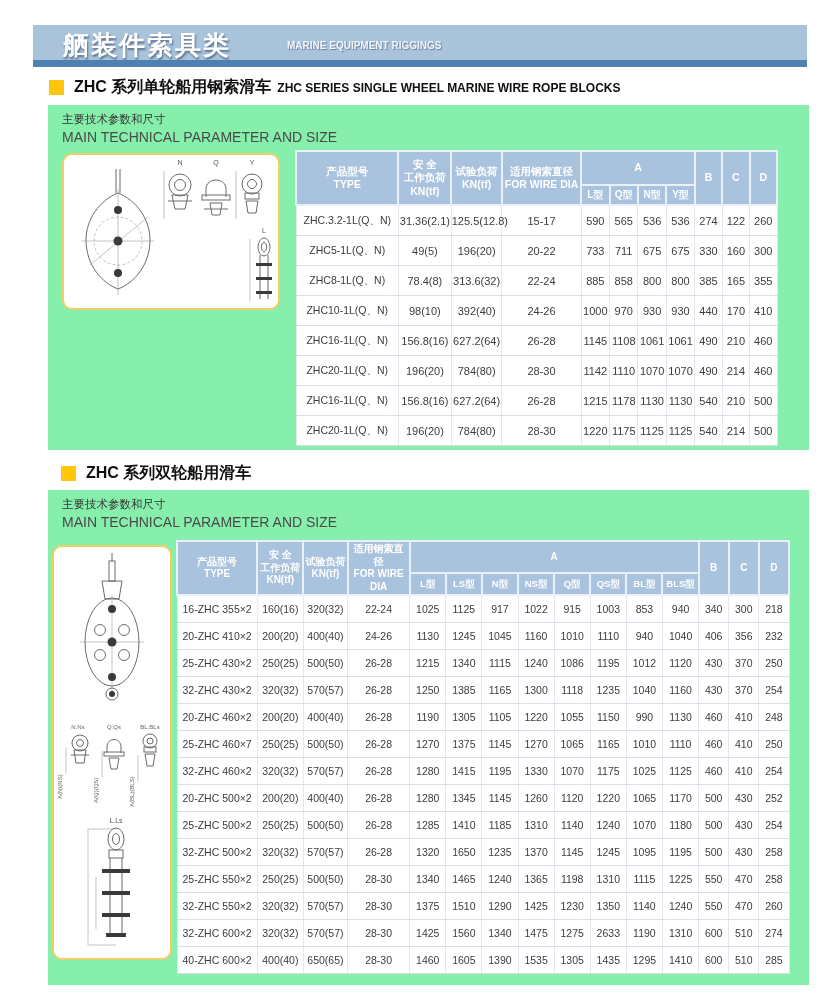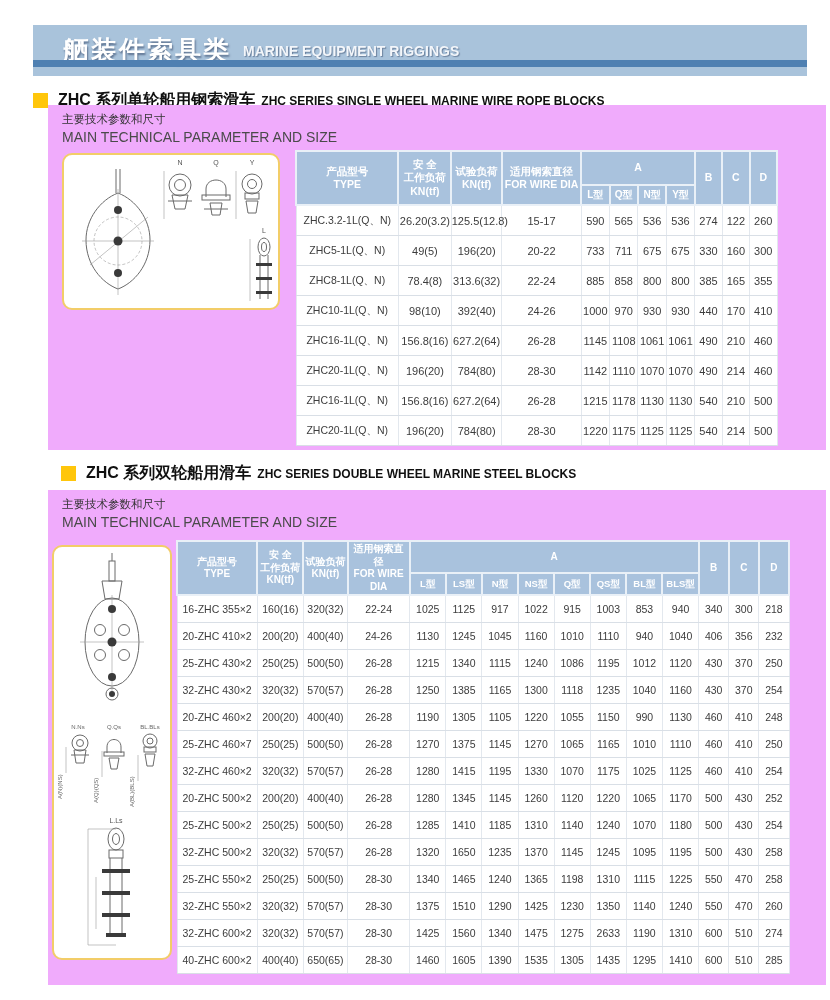--- a/index.html
+++ b/index.html
@@ -1,34 +1,34 @@
 <!DOCTYPE html>
 <html><head>
 <meta charset="utf-8">
 <style>
   html,body{margin:0;padding:0;}
   body{
     width:830px;height:1000px;position:relative;background:#ffffff;
     font-family:"Liberation Sans",sans-serif;overflow:hidden;
   }
   
-  .banner{position:absolute;left:33px;top:25px;width:774px;height:51px;
-    background:#a9c3db;display:flex;align-items:center;padding-left:30px;box-sizing:border-box;}
+  .banner{position:absolute;left:33px;top:25px;width:774px;height:41px;
+    background:#a9c3db;display:flex;align-items:center;padding-left:30px;box-sizing:border-box;gap:44px;}
   .banner .zh{font-size:26px;font-weight:bold;color:#ffffff;letter-spacing:2px;
     text-shadow:1px 2px 2px rgba(80,100,130,.85);}
-  .banner .en{font-size:14px;font-weight:bold;color:#f3f6fa;margin-left:12px;
+  .banner .en{font-size:10px;font-weight:bold;color:#f3f6fa;margin-left:12px;
     text-shadow:1px 1px 1px rgba(80,100,130,.7);}
   .banner-strip{position:absolute;left:33px;top:60px;width:774px;height:7px;background:#4f80b2;}
   
   .sec-head{position:absolute;left:33px;display:flex;align-items:baseline;}
   .sec-head .sq{width:15px;height:15px;background:#ffc60b;margin-right:10px;align-self:center;}
   .sec-head .zh{font-size:16px;font-weight:bold;color:#101010;}
   .sec-head .en{font-size:12px;font-weight:bold;color:#101010;margin-left:6px;}
   
-  .panel{position:absolute;left:48px;width:761px;background:#f0abfc;padding-left:17px;}
+  .panel{position:absolute;left:48px;width:761px;background:#86efac;}
   .param{position:absolute;left:14px;top:7px;}
   .param .zh{font-size:11.5px;color:#333;}
   .param .en{font-size:14px;color:#4a4a4a;margin-top:2px;}
   .diagram-box{position:absolute;background:#ffffff;border:2px solid #f2cd68;border-radius:10px;box-sizing:border-box;}
   svg{display:block;}
   .dline{stroke:#6a6a6a;stroke-width:1;fill:none;}
   .dthin{stroke:#9a9a9a;stroke-width:.6;fill:none;}
   .dfill{fill:#3a3a3a;stroke:none;}
   .dtext{font-size:7px;fill:#555;font-family:"Liberation Sans",sans-serif;}
   .dtext-s{font-size:6px;fill:#666;font-family:"Liberation Sans",sans-serif;}
@@ -50,21 +50,21 @@
 </style>
 </head>
 <body>
 
 <div class="banner">
   <span class="zh">舾装件索具类</span>
   <span class="en">MARINE EQUIPMENT RIGGINGS</span>
 </div>
 <div class="banner-strip"></div>
 
-<div class="sec-head" style="top:90px;">
+<div class="sec-head" style="top:77px;margin-left:16px;">
   <span class="sq"></span>
   <span class="zh">ZHC 系列单轮船用钢索滑车</span>
   <span class="en">ZHC SERIES SINGLE WHEEL MARINE WIRE ROPE BLOCKS</span>
 </div>
 
 <div class="panel" style="top:105px;height:345px;">
   <div class="param">
     <div class="zh">主要技术参数和尺寸</div>
     <div class="en">MAIN TECHNICAL PARAMETER AND SIZE</div>
   </div>
@@ -150,21 +150,21 @@
       <tr>
           <th class="sub">L型</th>
           <th class="sub">Q型</th>
           <th class="sub">N型</th>
           <th class="sub">Y型</th>
         </tr>
     </thead>
     <tbody>
         <tr>
           <td class="model">ZHC.3.2-1L(Q、N)</td>
-          <td>26.20(3.2)</td>
+          <td>31.36(2.1)</td>
           <td>125.5(12.8)</td>
           <td>15-17</td>
           <td>590</td>
           <td>565</td>
           <td>536</td>
           <td>536</td>
           <td>274</td>
           <td>122</td>
           <td>260</td>
         </tr>
@@ -259,21 +259,20 @@
           <td>214</td>
           <td>500</td>
         </tr>
       </tbody>
   </table>
 </div>
 
 <div class="sec-head" style="top:463px;padding-left:28px;">
   <span class="sq"></span>
   <span class="zh">ZHC 系列双轮船用滑车</span>
-  <span class="en">ZHC SERIES DOUBLE WHEEL MARINE STEEL BLOCKS</span>
 </div>
 
 <div class="panel" style="top:490px;height:495px;">
   <div class="param">
     <div class="zh">主要技术参数和尺寸</div>
     <div class="en">MAIN TECHNICAL PARAMETER AND SIZE</div>
   </div>
 
   <div class="diagram-box" style="left:4px;top:55px;width:120px;height:415px;">
     <svg width="116" height="411" viewBox="0 0 116 411">

